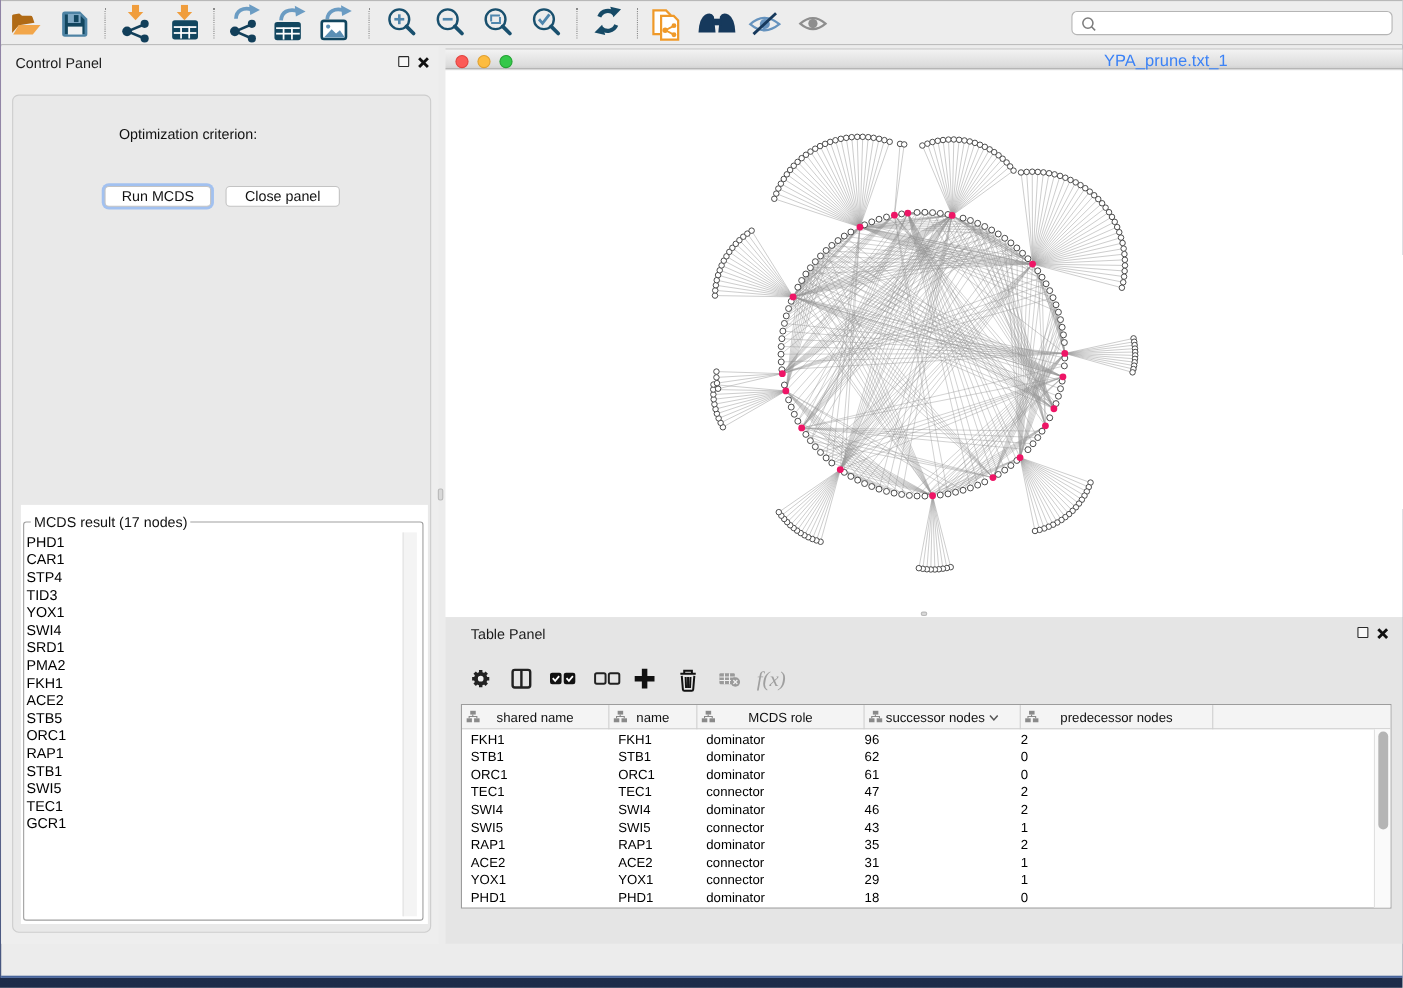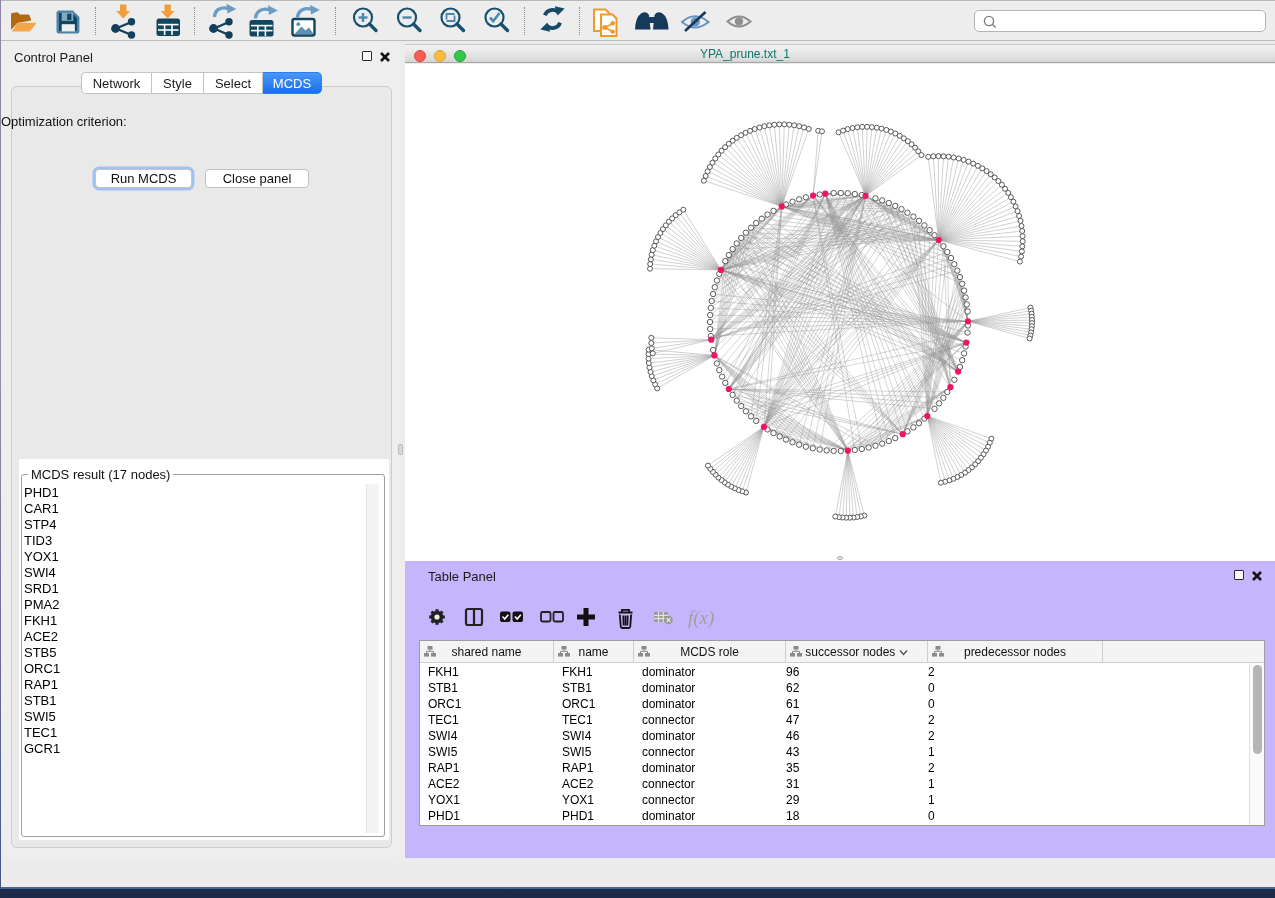--- a/index.html
+++ b/index.html
@@ -14,42 +14,42 @@
 #cptitle{left:13px;top:8px;font-size:13px;color:#1b1b1b}
 .floatbtn{width:10px;height:10px;border:1px solid #2a2a2a;background:#f8f8f8;border-radius:1px}
 
 #tabs{left:80px;top:30px;height:22px;display:flex;font-size:13px}
 .tab{background:#fff;border:1px solid #c3c3c3;border-left:none;color:#1b1b1b;display:flex;align-items:center;justify-content:center}
 .tab.first{border-left:1px solid #c3c3c3;border-radius:5px 0 0 5px}
 .tab.sel{background:linear-gradient(180deg,#4a97f7,#1a70ee);border-color:#2a7ef0;color:#fff;border-radius:0 5px 5px 0}
 .tab.sel2{background:linear-gradient(180deg,#4a97f7,#1a70ee);border-color:#2a7ef0;color:#fff}
 .tab.last{border-radius:0 5px 5px 0}
 #tabpanel{left:10px;top:44px;width:381px;height:762px;background:#e9e9e9;border:1px solid #cdcdcd;border-radius:6px}
-#optlabel{left:0;top:72px;width:340px;font-size:13px;color:#111}
+#optlabel{left:0;top:72px;width:340px;text-align:center;font-size:13px;color:#111}
 #combo{left:45px;top:95px;width:311px;height:20px;background:#fff;border:1px solid #c6c6c6;border-radius:4px;font-size:13.5px;color:#111;line-height:18px;padding-left:11px}
 #combocap{right:-1px;top:-1px;width:20px;height:20px;background:linear-gradient(180deg,#3f95f7,#1164e0);border-radius:0 4px 4px 0}
 .btn{position:absolute;height:19px;background:#fff;border:1px solid #c3c3c3;border-radius:4px;font-size:13px;color:#111;text-align:center;line-height:17px}
 #runbtn{left:94px;top:127px;width:97px;box-shadow:0 0 0 2.5px rgba(125,172,245,.65)}
 #closebtn{left:204px;top:127px;width:104px}
 
 #whitebox{left:18px;top:417px;width:370px;height:381px;background:#fff}
 #groupbox{left:20px;top:432px;width:364px;height:363px;border:1px solid #9f9f9f;border-radius:3px}
 #grouptitle{left:27px;top:425px;background:#fff;padding:0 3px;font-size:13px;color:#111}
 #genelist{left:23px;top:443px;font-size:13px;color:#000;line-height:16px}
 #listscroll{left:365px;top:442px;width:13px;height:349px;background:#f4f4f4;border-left:1px solid #e2e2e2}
 
 #vsplit{left:399px;top:42px;width:6px;height:816px;background:#ececec}
 .handle{background:#d8d8d8;border:1px solid #b9b9b9;border-radius:2px}
 
 #nettitle{left:405px;top:44px;width:870px;height:19px;background:linear-gradient(180deg,#f3f3f3,#dcdcdc 85%,#d2d2d2);border-top:1px solid #c9c9c9;border-bottom:1px solid #a8a8a8}
 .tl{position:absolute;top:4.5px;width:12px;height:12px;border-radius:50%}
 #netcanvas{left:405px;top:64px;width:870px;height:497px;background:#fff}
-#wintext{left:700px;top:47px;width:416px;text-align:left;font-size:12px;color:#0f766e}
-
-#tp{left:405px;top:561px;width:870px;height:297px;background:#c4b5fd}
+#wintext{left:700px;top:47px;width:416px;text-align:right;font-size:15px;color:#3b82f6}
+
+#tp{left:405px;top:561px;width:870px;height:297px;background:#e5e5e5}
 #tptitle{left:23px;top:8px;font-size:13px;color:#1b1b1b}
 
 #tbl{left:14px;top:79px;width:846px;height:186px;background:#fff;border:1px solid #9c9c9c}
 #thead{left:0;top:0;width:844px;height:22px;background:#f4f4f4;border-bottom:1px solid #cfcfcf;font-size:12px;color:#111}
 .th{position:absolute;top:0;height:22px;border-right:1px solid #cfcfcf}
 .thlbl{position:absolute;top:4px;width:100%;text-align:center}
 .trow{position:absolute;left:0;width:828px;height:16px;font-size:12px;color:#000}
 .td{position:absolute;top:1px}
 .num{text-align:left}
 #tscroll{left:829px;top:22px;width:15px;height:162px;background:#fafafa;border-left:1px solid #e0e0e0}
@@ -194,26 +194,20 @@
 </div>
 </div>
 
 <div class="abs" id="cp">
   <div class="abs" id="cptitle">Control Panel</div>
   <div class="abs floatbtn" style="left:361px;top:9px"></div>
   <svg class="abs" style="left:378px;top:9px" width="12" height="12">
       <path d="M2 2 L10 10 M10 2 L2 10" stroke="#111" stroke-width="2.6"></path>
     </svg>
   <div class="abs" id="tabpanel"></div>
-  <div class="abs" id="tabs">
-    <div class="tab first" style="width:71px">Network</div>
-    <div class="tab" style="width:52px">Style</div>
-    <div class="tab" style="width:59px">Select</div>
-    <div class="tab sel" style="width:59px">MCDS</div>
-  </div>
   <div class="abs" id="optlabel">Optimization criterion:</div>
   <div class="btn" id="runbtn">Run MCDS</div>
   <div class="btn" id="closebtn">Close panel</div>
   <div class="abs" id="whitebox"></div>
   <div class="abs" id="groupbox"></div>
   <div class="abs" id="grouptitle">MCDS result (17 nodes)</div>
   <div class="abs" id="listscroll"></div>
   <div class="abs" id="genelist">PHD1<br>CAR1<br>STP4<br>TID3<br>YOX1<br>SWI4<br>SRD1<br>PMA2<br>FKH1<br>ACE2<br>STB5<br>ORC1<br>RAP1<br>STB1<br>SWI5<br>TEC1<br>GCR1</div>
 </div>
 <div class="abs" id="vsplit"></div>

